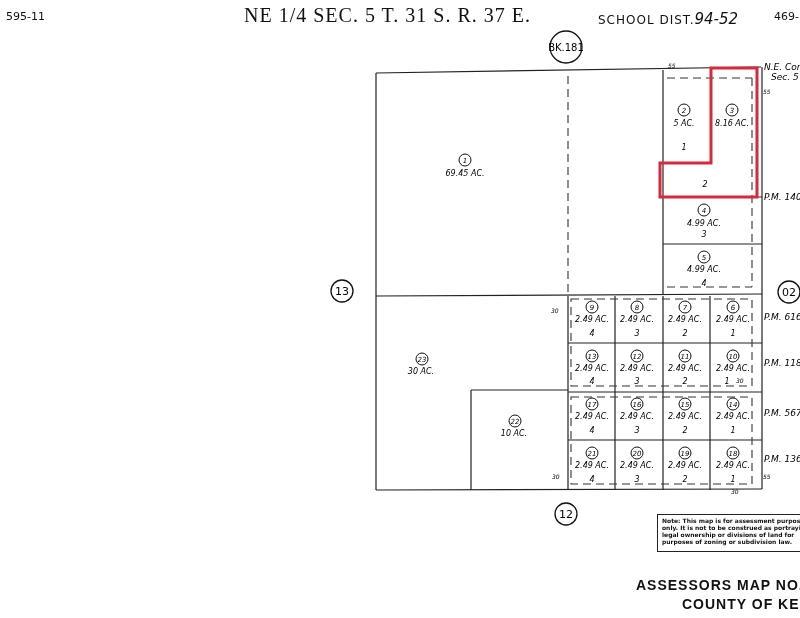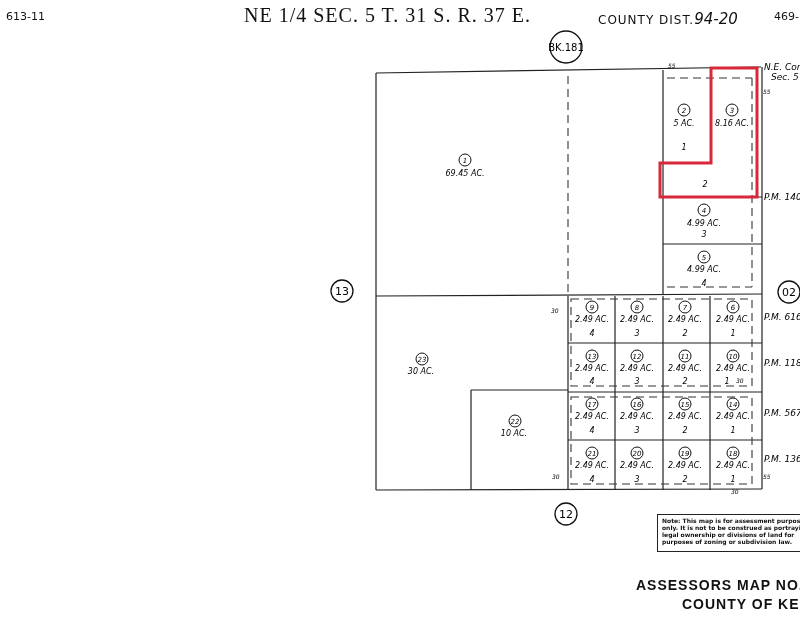--- a/index.html
+++ b/index.html
@@ -10,24 +10,24 @@
   .school { font-size:12px; letter-spacing:1px; }
   .school i { font-family:"DejaVu Sans", sans-serif; font-style:italic; font-size:15px; letter-spacing:0; }
   svg text { font-family:"DejaVu Sans", sans-serif; }
   .ital { font-style:italic; }
   .note { border:1.5px solid #222; padding:2px 4px; font-size:6px; font-weight:bold; line-height:7px; white-space:pre; overflow:hidden; }
   .footer { font-family:"Liberation Sans", sans-serif; font-weight:bold; font-size:14px; letter-spacing:1px; white-space:pre; }
 </style>
 </head>
 <body>
 
-<div class="abs small-id" style="left:6px;top:10px;">613-11</div>
+<div class="abs small-id" style="left:6px;top:10px;">595-11</div>
 <div class="abs hdr" style="left:244px;top:4px;">NE 1/4 SEC. 5  T. 31 S. R. 37 E.</div>
 <div class="abs school" style="left:598px;top:10px;">
-  <span>COUNTY DIST.</span><i>94-20</i>
+  <span>SCHOOL DIST.</span><i>94-52</i>
 </div>
 <div class="abs small-id" style="left:774px;top:10px;">469-</div>
 
 <svg class="abs" style="left:0;top:0;" width="800" height="618">
 
   <g>
     <circle cx="566" cy="47" r="16" fill="none" stroke="#111" stroke-width="1.3"></circle>
     <text x="566" y="51" font-size="10" text-anchor="middle">BK.181</text>
   </g>
 

